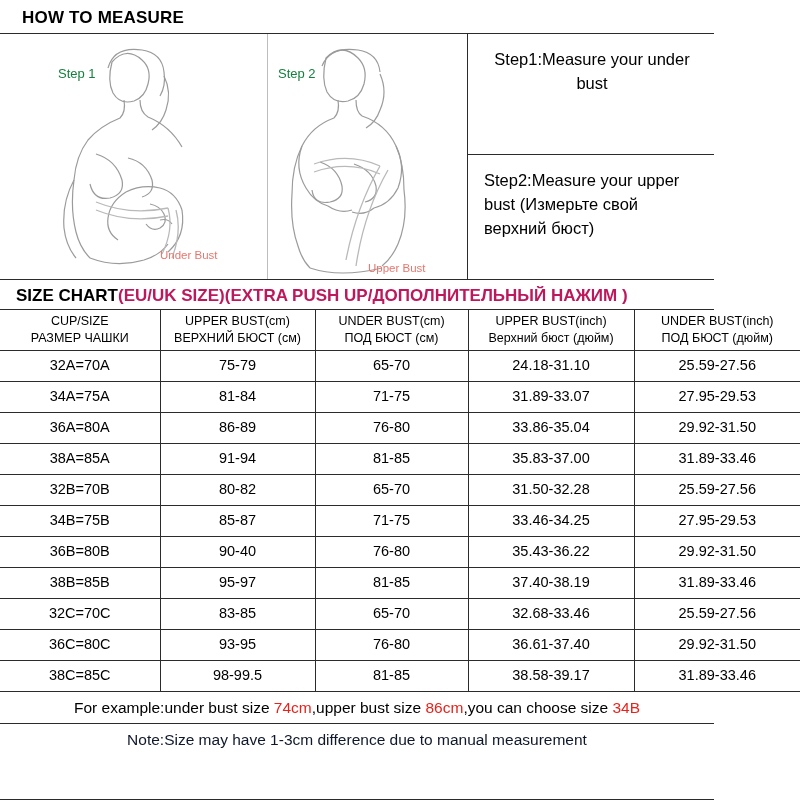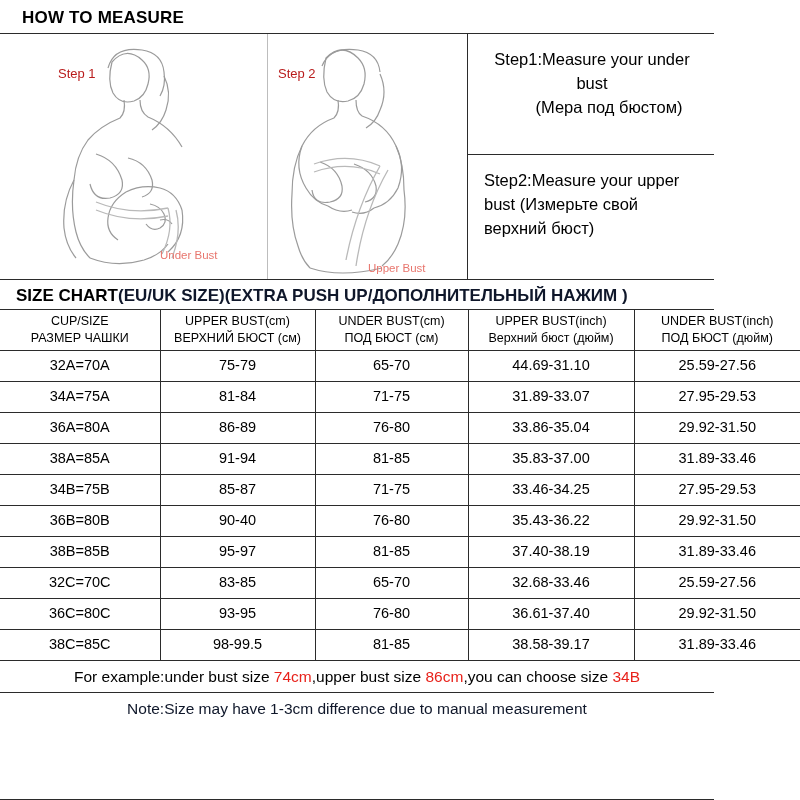--- a/index.html
+++ b/index.html
@@ -45,21 +45,21 @@
   .fig {
     position: relative;
     box-sizing: border-box;
   }
   .fig-1 { width: 268px; border-right: 1px solid #bdbdbd; }
   .fig-2 { width: 200px; border-right: 1px solid #2b2b2b; }
 
   .step-label {
     position: absolute;
     font-size: 13px;
-    color: #b91c1c;
+    color: #15803d;
     font-weight: normal;
   }
   .fig-1 .step-label { left: 58px; top: 32px; }
   .fig-2 .step-label { left: 10px; top: 32px; }
 
   .bust-label {
     position: absolute;
     font-size: 11.5px;
     color: #e8766e;
   }
@@ -96,21 +96,21 @@
   
   .chart-title {
     font-size: 17px;
     font-weight: bold;
     padding: 6px 0 5px 16px;
     box-sizing: border-box;
     border-bottom: 1px solid #2b2b2b;
     height: 30px;
     white-space: nowrap;
   }
-  .chart-title .red { color: #0f172a; }
+  .chart-title .red { color: #be185d; }
 
   table.size-table {
     border-collapse: collapse;
     width: 100%;
     table-layout: fixed;
   }
   table.size-table th,
   table.size-table td {
     border: 1px solid #2b2b2b;
     border-left: none;
@@ -239,21 +239,20 @@
           <path d="M120 136 q-24 42 -32 96"></path>
         </g>
       </svg>
       <div class="step-label">Step 2</div>
       <div class="bust-label label-upper">Upper Bust</div>
     </div>
 
     <div class="steps-text">
       <div class="step-block first">
         <span>Step1:Measure your under bust</span>
-        <span class="indent">(Мера под бюстом)</span>
       </div>
       <div class="step-block second">
         <span>Step2:Measure your upper bust (Измерьте свой верхний бюст)</span>
       </div>
     </div>
   </div>
 
   <div class="chart-title">
     <span>SIZE CHART</span><span class="red">(EU/UK SIZE)(EXTRA PUSH UP/ДОПОЛНИТЕЛЬНЫЙ НАЖИМ )</span>
   </div>
@@ -288,21 +287,21 @@
           <div>UNDER BUST(inch)</div>
           <div>ПОД БЮСТ (дюйм)</div>
         </th>
       </tr>
     </thead>
     <tbody>
       <tr>
         <td>32A=70A</td>
         <td>75-79</td>
         <td>65-70</td>
-        <td>44.69-31.10</td>
+        <td>24.18-31.10</td>
         <td>25.59-27.56</td>
       </tr>
       <tr>
         <td>34A=75A</td>
         <td>81-84</td>
         <td>71-75</td>
         <td>31.89-33.07</td>
         <td>27.95-29.53</td>
       </tr>
       <tr>
@@ -313,20 +312,27 @@
         <td>29.92-31.50</td>
       </tr>
       <tr>
         <td>38A=85A</td>
         <td>91-94</td>
         <td>81-85</td>
         <td>35.83-37.00</td>
         <td>31.89-33.46</td>
       </tr>
       <tr>
+        <td>32B=70B</td>
+        <td>80-82</td>
+        <td>65-70</td>
+        <td>31.50-32.28</td>
+        <td>25.59-27.56</td>
+      </tr>
+      <tr>
         <td>34B=75B</td>
         <td>85-87</td>
         <td>71-75</td>
         <td>33.46-34.25</td>
         <td>27.95-29.53</td>
       </tr>
       <tr>
         <td>36B=80B</td>
         <td>90-40</td>
         <td>76-80</td>

